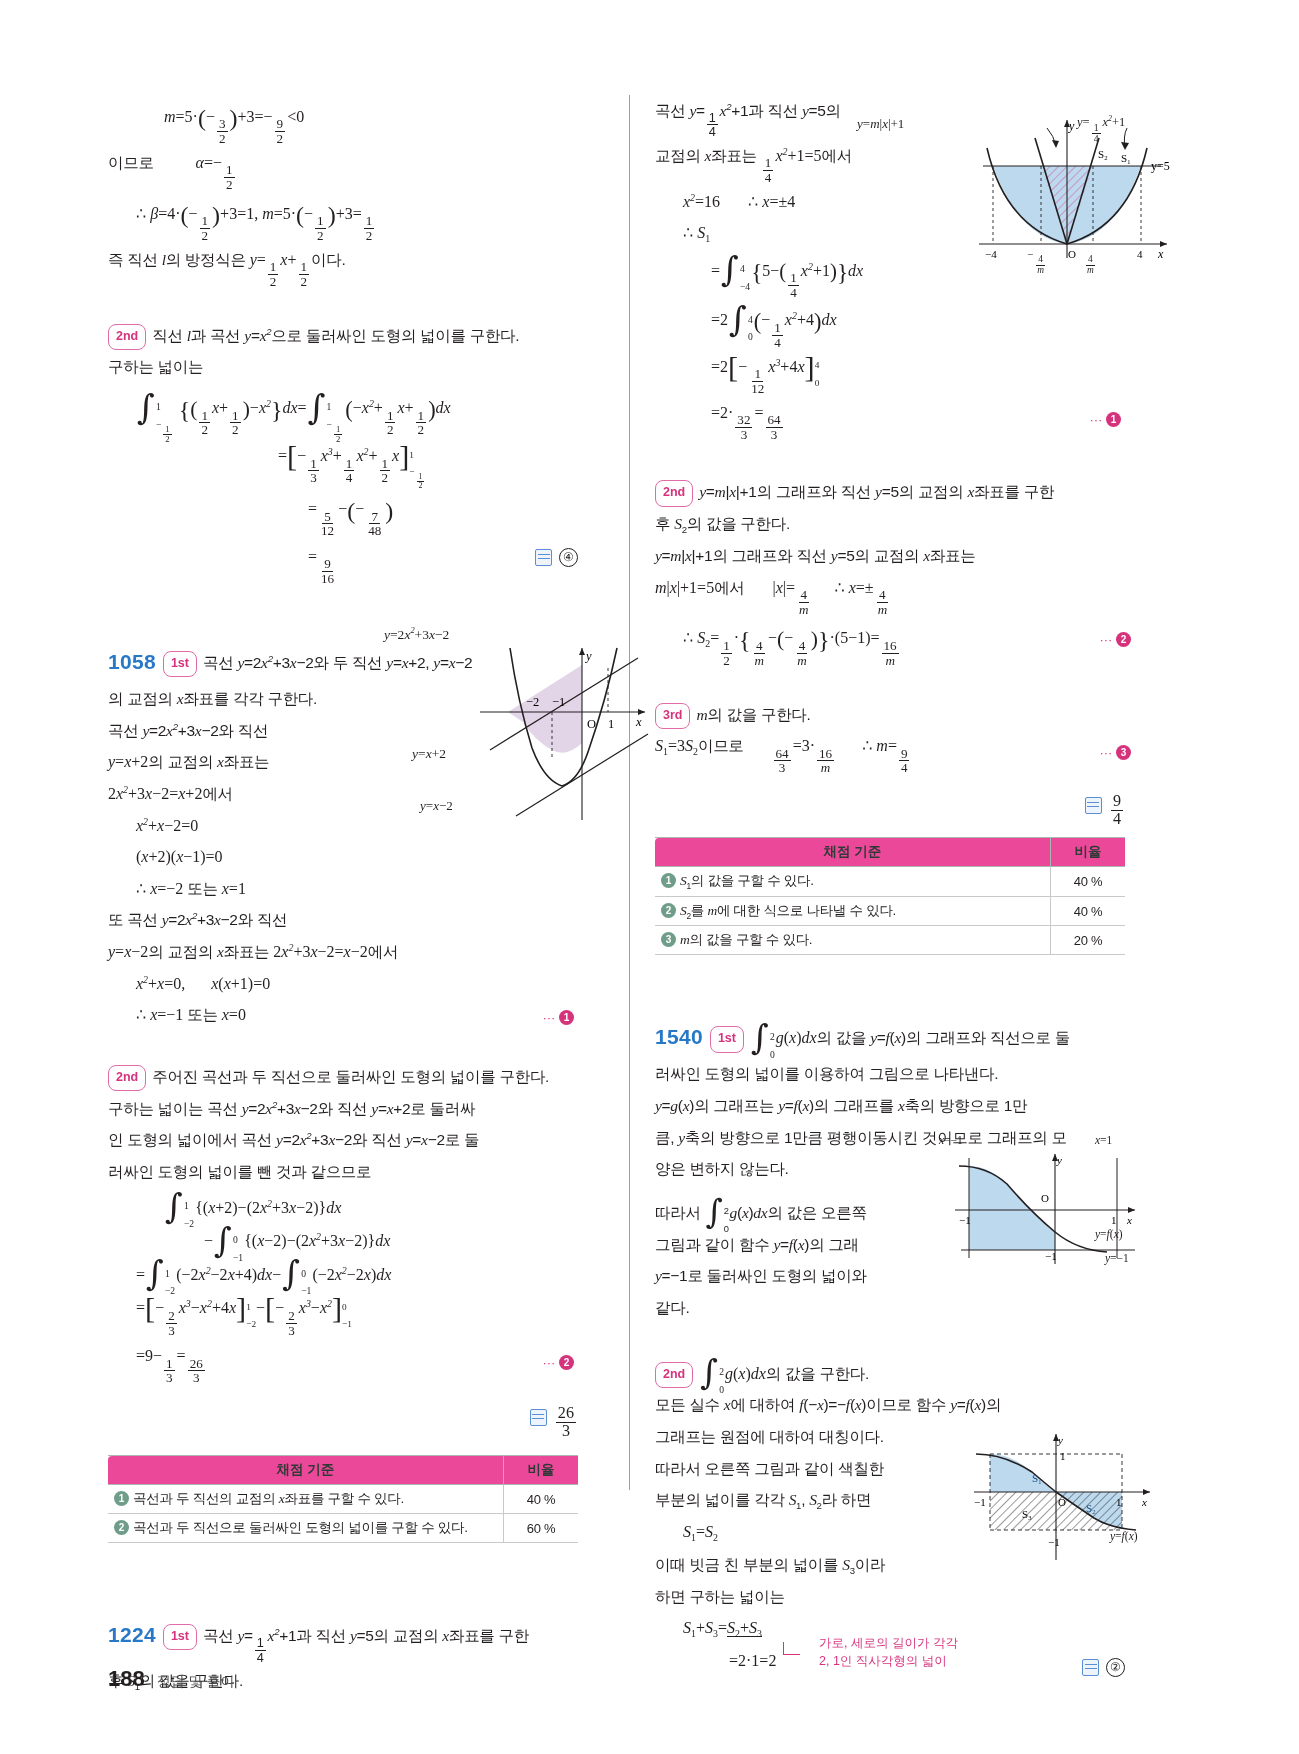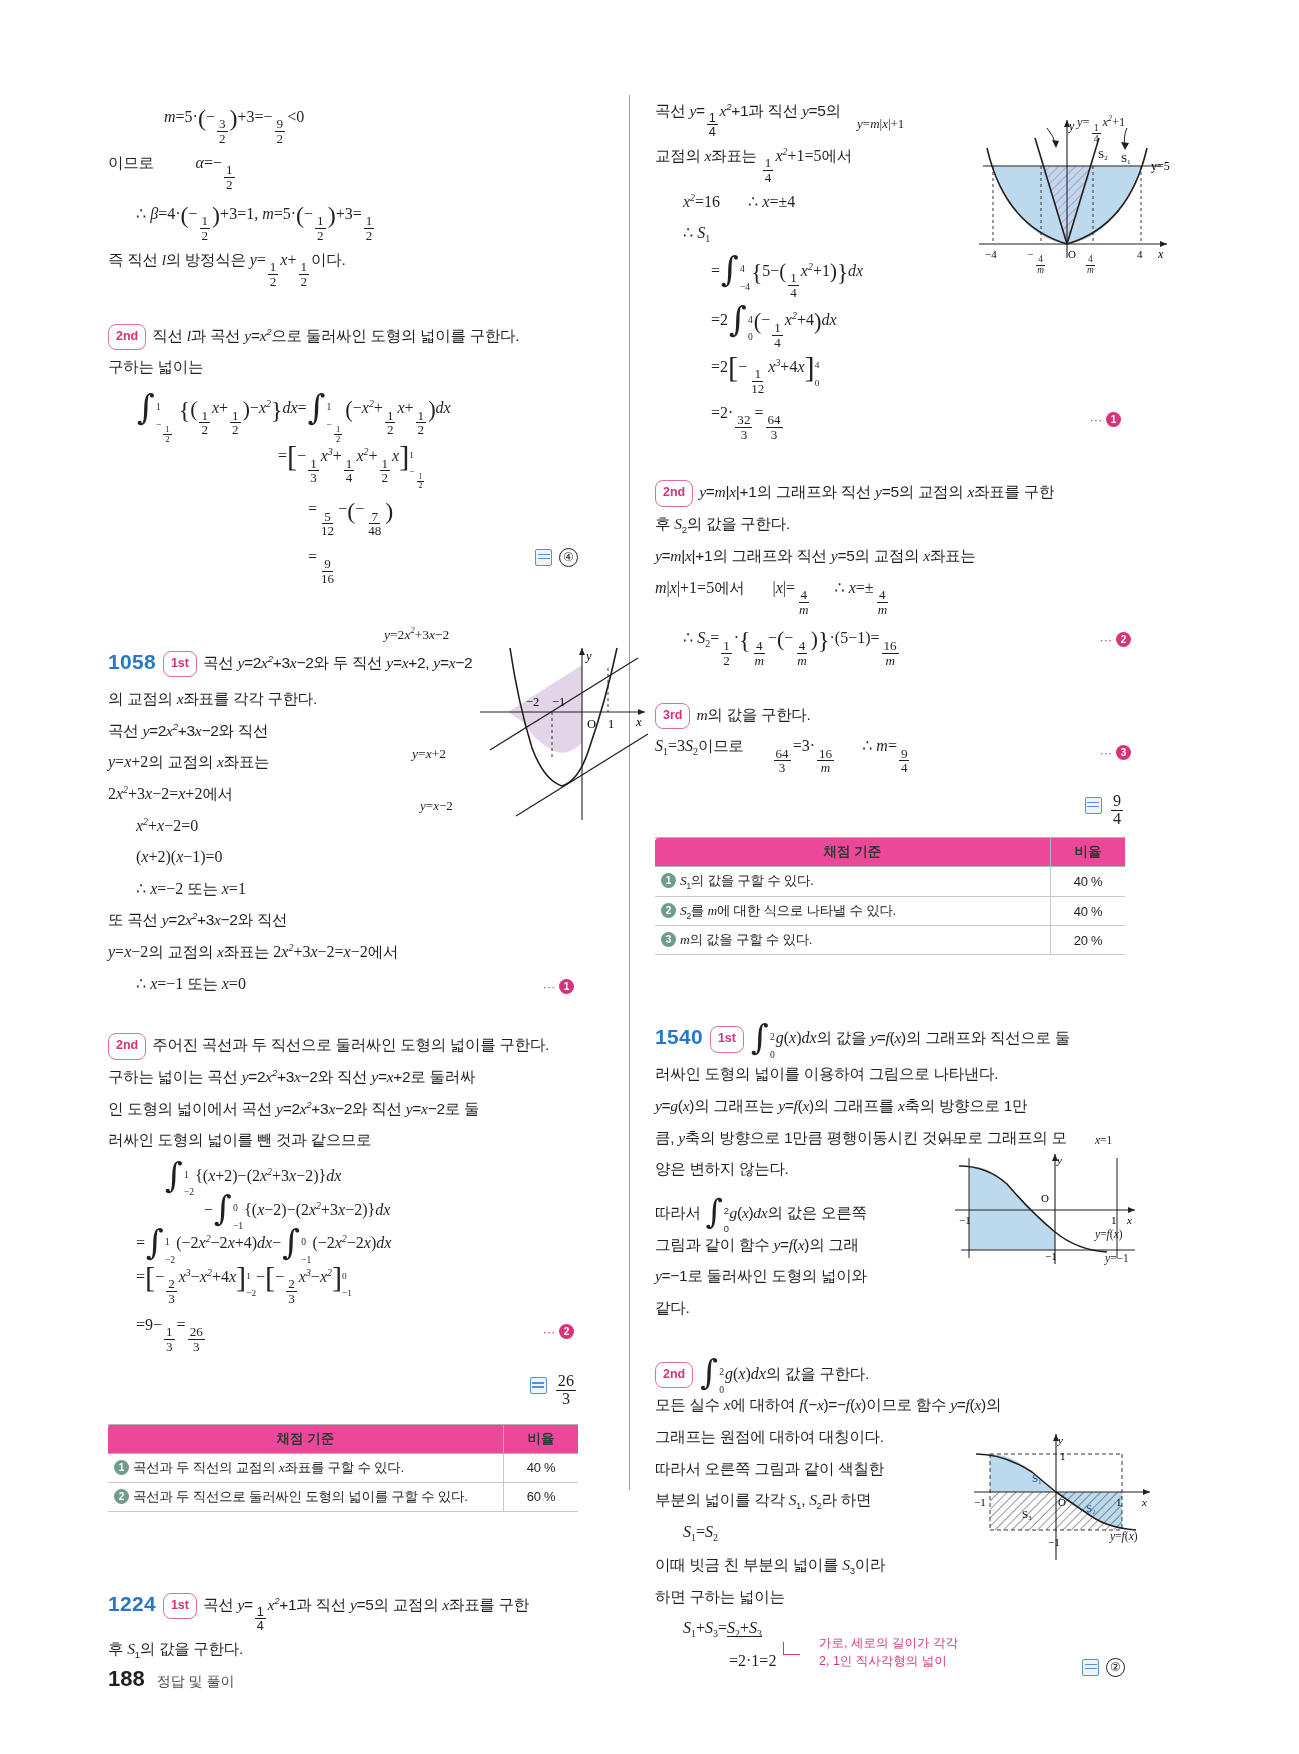--- a/index.html
+++ b/index.html
@@ -242,20 +242,21 @@
       </div>
 
       <div class="line"><span class="ko">곡선 <span class="mth">y</span>=2<span class="mth">x</span><sup class="e">2</sup>+3<span class="mth">x</span>−2와 직선</span></div>
       <div class="line"><span class="mth">y</span>=<span class="mth">x</span>+2<span class="ko">의 교점의 <span class="mth">x</span>좌표는</span></div>
       <div class="line">2<span class="mth">x</span><sup class="e">2</sup>+3<span class="mth">x</span>−2=<span class="mth">x</span>+2<span class="ko">에서</span></div>
       <div class="line indent1"><span class="mth">x</span><sup class="e">2</sup>+<span class="mth">x</span>−2=0</div>
       <div class="line indent1">(<span class="mth">x</span>+2)(<span class="mth">x</span>−1)=0</div>
       <div class="line indent1">∴ <span class="mth">x</span>=−2 <span class="ko">또는</span> <span class="mth">x</span>=1</div>
       <div class="line"><span class="ko">또 곡선 <span class="mth">y</span>=2<span class="mth">x</span><sup class="e">2</sup>+3<span class="mth">x</span>−2와 직선</span></div>
       <div class="line"><span class="mth">y</span>=<span class="mth">x</span>−2<span class="ko">의 교점의 <span class="mth">x</span>좌표는</span> 2<span class="mth">x</span><sup class="e">2</sup>+3<span class="mth">x</span>−2=<span class="mth">x</span>−2<span class="ko">에서</span></div>
+      <div class="line indent1"><span class="mth">x</span><sup class="e">2</sup>+<span class="mth">x</span>=0,<span style="display:inline-block;width:26px"></span><span class="mth">x</span>(<span class="mth">x</span>+1)=0</div>
       <div class="line indent1" style="position:relative">∴ <span class="mth">x</span>=−1 <span class="ko">또는</span> <span class="mth">x</span>=0
         <span class="arrowmk" style="position:absolute;right:0;top:6px">···&nbsp;<span class="dotmk">1</span></span>
       </div>
 
       <div class="line">
         <span class="step">2nd</span><span class="ko">주어진 곡선과 두 직선으로 둘러싸인 도형의 넓이를 구한다.</span>
       </div>
       <div class="line"><span class="ko">구하는 넓이는 곡선 <span class="mth">y</span>=2<span class="mth">x</span><sup class="e">2</sup>+3<span class="mth">x</span>−2와 직선 <span class="mth">y</span>=<span class="mth">x</span>+2로 둘러싸</span></div>
       <div class="line"><span class="ko">인 도형의 넓이에서 곡선 <span class="mth">y</span>=2<span class="mth">x</span><sup class="e">2</sup>+3<span class="mth">x</span>−2와 직선 <span class="mth">y</span>=<span class="mth">x</span>−2로 둘</span></div>
       <div class="line"><span class="ko">러싸인 도형의 넓이를 뺀 것과 같으므로</span></div>

